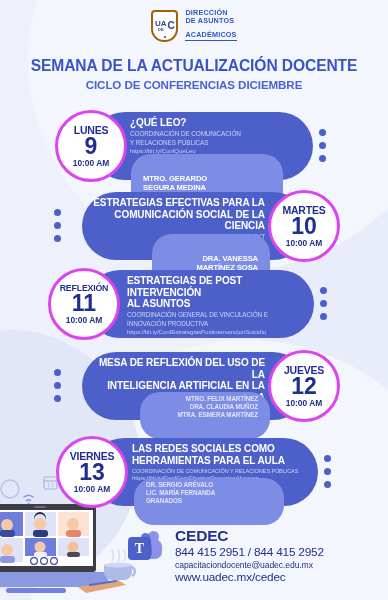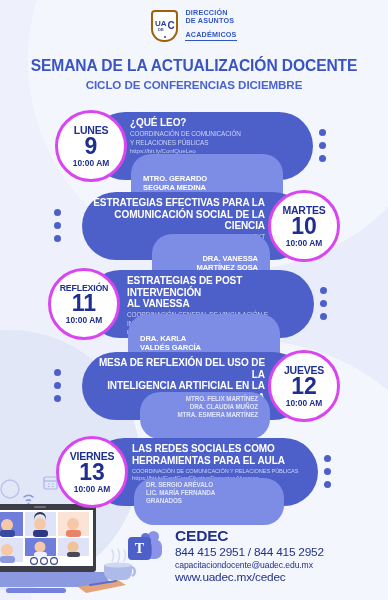--- a/index.html
+++ b/index.html
@@ -197,28 +197,24 @@
 
   <div class="card" style="left:48px;top:270px;width:292px;">
     <div class="pill" style="left:38px;width:228px;"></div>
     <div class="daycircle" style="left:0;">
       <div class="dow small">REFLEXIÓN</div>
       <div class="num">11</div>
       <div class="time">10:00 AM</div>
     </div>
     <div class="ctext" style="left:79px;width:188px;">
       <div class="ctitle">ESTRATEGIAS DE POST INTERVENCIÓN</div>
-      <div class="ctitle">AL VANESSA</div>
+      <div class="ctitle">AL ASUNTOS</div>
       <div class="corg">COORDINACIÓN GENERAL DE VINCULACIÓN E</div>
       <div class="corg">INNOVACIÓN PRODUCTIVA</div>
       <div class="curl">https://bit.ly/ConfEstrategiasPostintervencionSuicidio</div>
-    </div>
-    <div class="speaker" style="left:80px;top:44px;width:152px;">
-      <div>DRA. KARLA</div>
-      <div>VALDÉS GARCÍA</div>
     </div>
     <div class="dots" style="left:272px;top:17px;">
       <i></i>
       <i></i>
       <i></i>
     </div>
   </div>
 
   <div class="card" style="left:52px;top:352px;width:288px;">
     <div class="pill" style="left:30px;width:225px;"></div>

